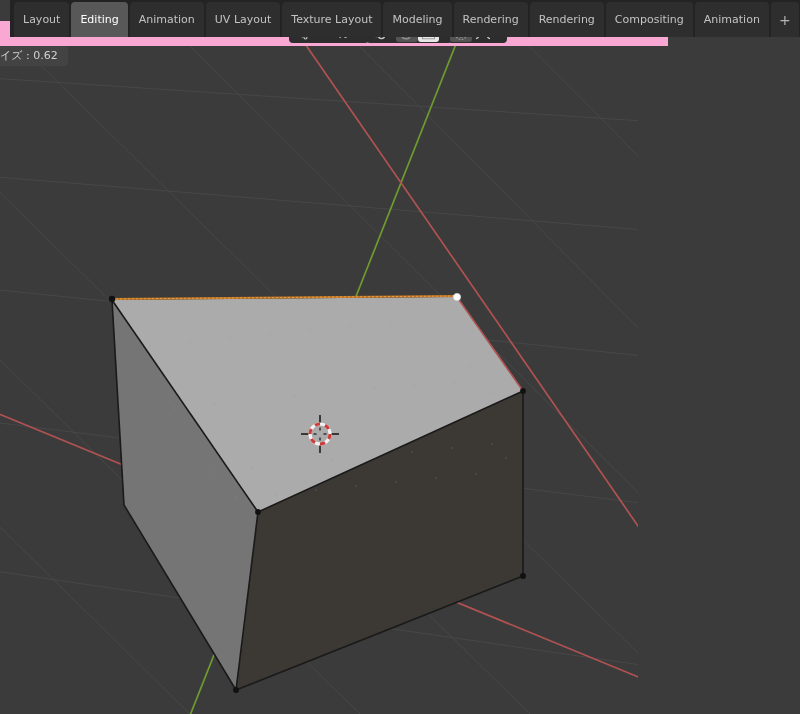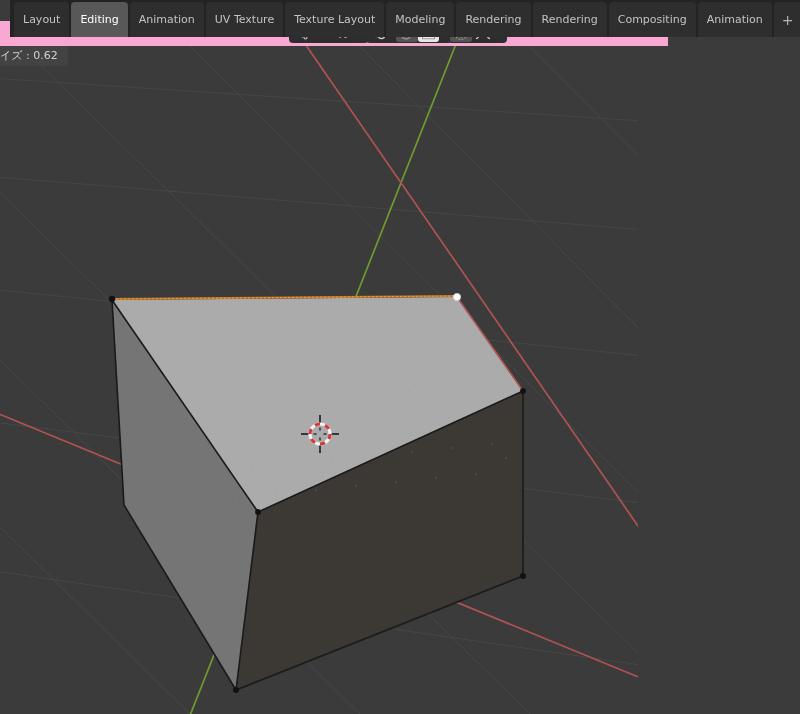--- a/index.html
+++ b/index.html
@@ -133,21 +133,21 @@
 </style>
 </head>
 <body>
 
 <div id="app">
 
   <div class="topbar">
     <div class="wstab">Layout</div>
     <div class="wstab active">Editing</div>
     <div class="wstab">Animation</div>
-    <div class="wstab">UV Texture</div>
+    <div class="wstab">UV Layout</div>
     <div class="wstab">Texture Layout</div>
     <div class="wstab">Modeling</div>
     <div class="wstab">Rendering</div>
     <div class="wstab">Rendering</div>
     <div class="wstab">Compositing</div>
     <div class="wstab">Animation</div>
     <div class="wstab plus">+</div>
   </div>
 
   <div class="vpheader">

